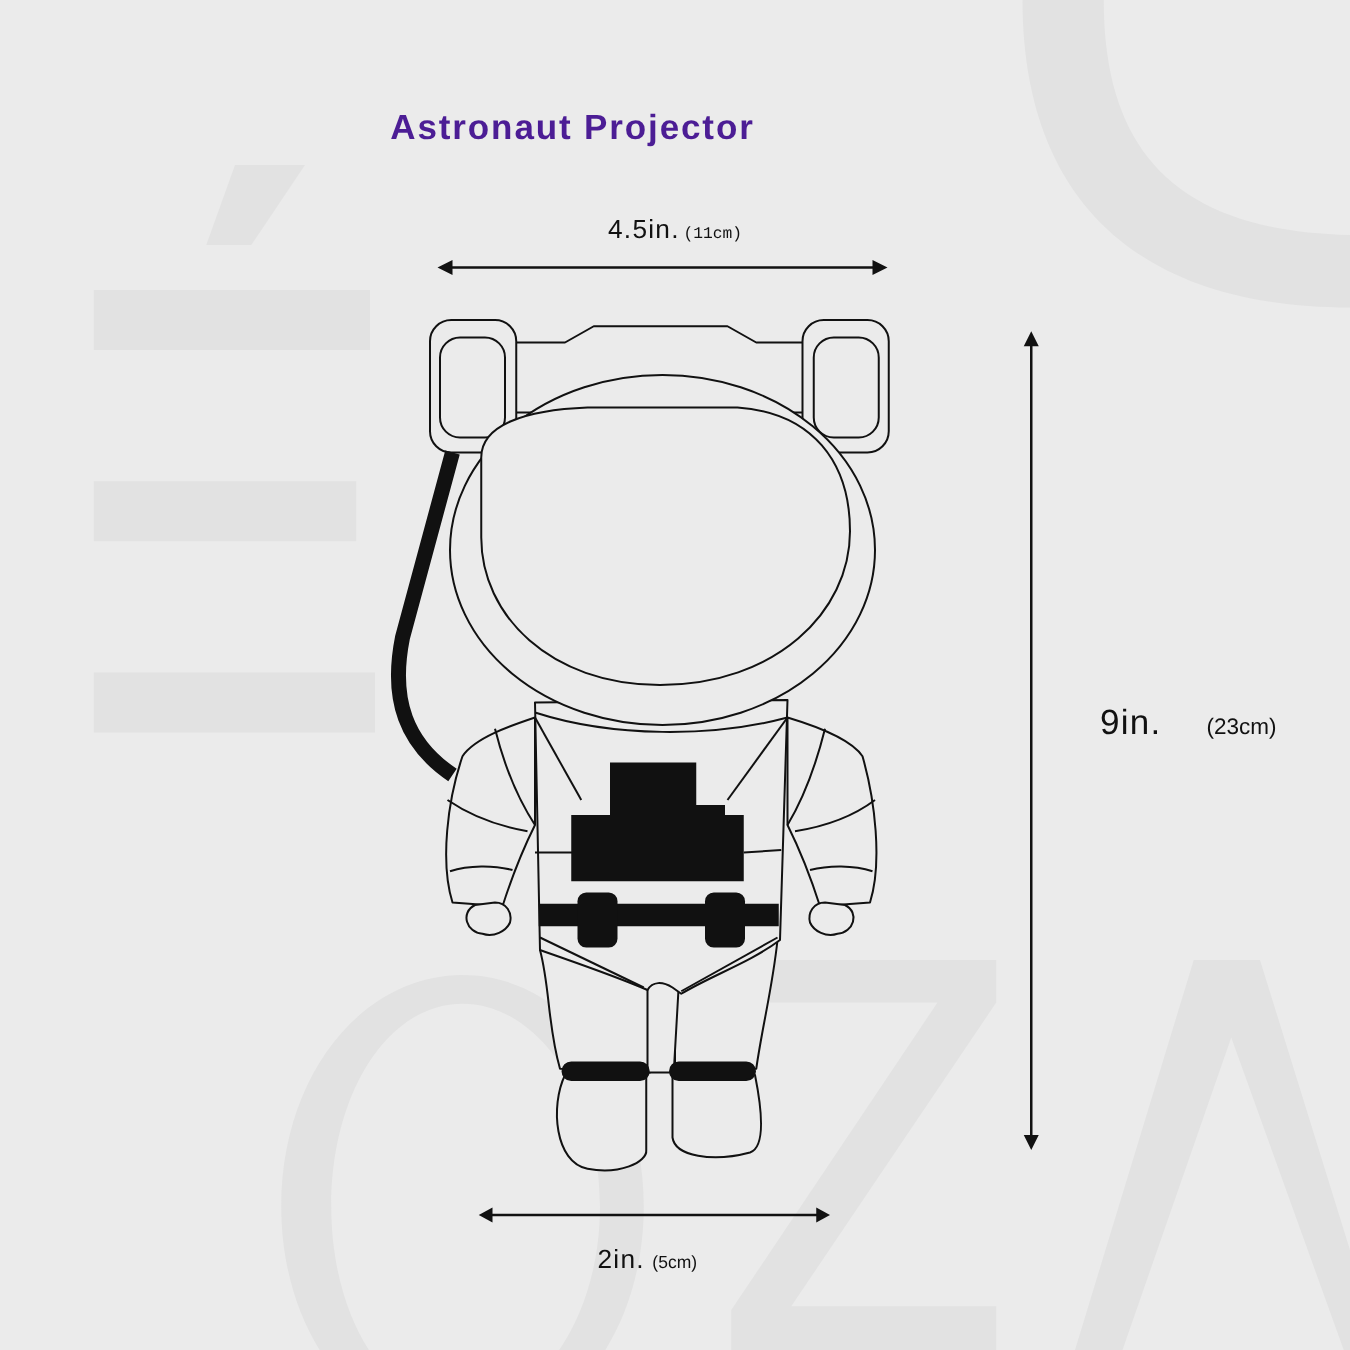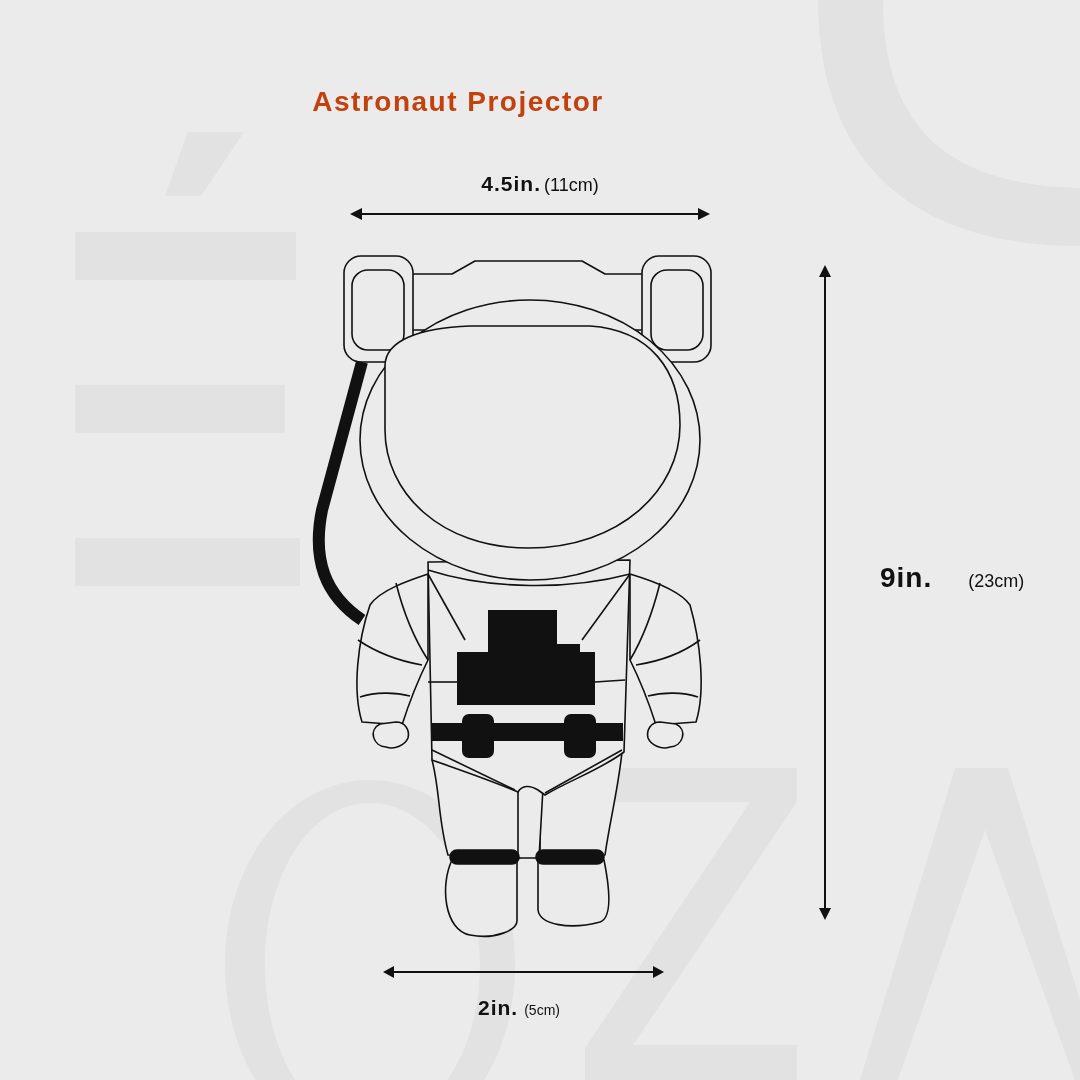--- a/index.html
+++ b/index.html
@@ -1,23 +1,23 @@
 <!DOCTYPE html>
 <html><head>
 <meta charset="utf-8">
 <style>
   html, body { margin: 0; padding: 0; }
   body { width: 1080px; height: 1080px; background: #ebebeb; position: relative; overflow: hidden; font-family: "Liberation Sans", sans-serif; }
   .canvas { position: absolute; left: 0; top: 0; width: 1080px; height: 1080px; }
-  .title { position: absolute; left: 0; width: 916px; top: 86px; text-align: center; font-size: 28px; font-weight: bold; color: #c2410c; letter-spacing: 1.5px; }
+  .title { position: absolute; left: 0; width: 916px; top: 86px; text-align: center; font-size: 28px; font-weight: bold; color: #4c1d95; letter-spacing: 1.5px; }
   .dim { position: absolute; color: #111; white-space: nowrap; }
-  .dim .big { font-weight: bold; letter-spacing: 1px; }
+  .dim .big { font-weight: normal; letter-spacing: 1px; }
   .dim .small { font-size: 15px; margin-left: 3px; }
   .dim-width { left: 0; width: 1080px; text-align: center; top: 172px; font-size: 21px; }
-  .dim-width .small { font-size: 18px; }
+  .dim-width .small { font-size: 13px; font-family: Liberation Mono, monospace; }
   .dim-height { left: 880px; top: 562px; font-size: 28px; }
   .dim-height .small { font-size: 18px; margin-left: 36px; }
   .dim-foot { left: 478px; top: 996px; font-size: 21px; }
   .dim-foot .small { font-size: 14px; margin-left: 6px; }
 </style>
 </head>
 <body>
 
 <svg class="canvas" width="1080" height="1080" viewBox="0 0 1080 1080" xmlns="http://www.w3.org/2000/svg">
 

